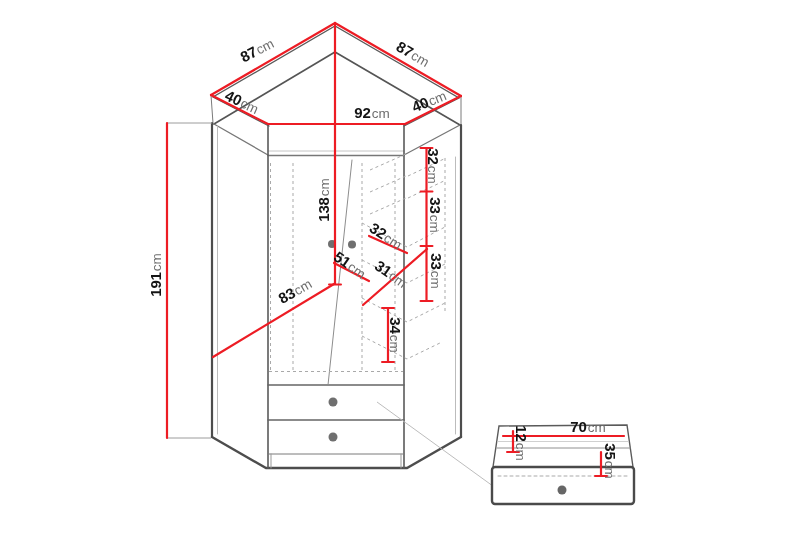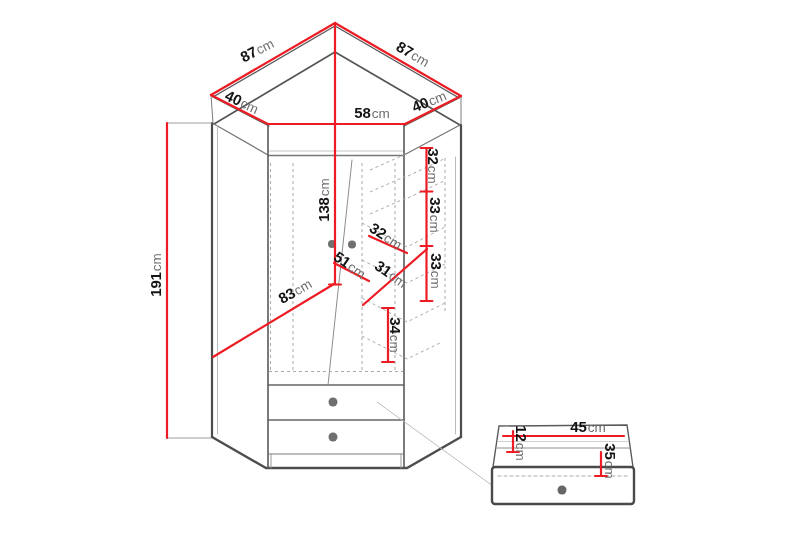--- a/index.html
+++ b/index.html
@@ -129,21 +129,21 @@
     </div>
   <div class="lbl" style="left:242px;top:102px;--r:25deg">
       <span class="v">40</span>
       <span class="u">cm</span>
     </div>
   <div class="lbl" style="left:429px;top:101px;--r:-22deg">
       <span class="v">40</span>
       <span class="u">cm</span>
     </div>
   <div class="lbl" style="left:372px;top:113px;--r:0deg">
-      <span class="v">58</span>
+      <span class="v">92</span>
       <span class="u">cm</span>
     </div>
   <div class="lbl" style="left:324px;top:200px;--r:-90deg">
       <span class="v">138</span>
       <span class="u">cm</span>
     </div>
   <div class="lbl" style="left:433px;top:166px;--r:90deg">
       <span class="v">32</span>
       <span class="u">cm</span>
     </div>
@@ -173,21 +173,21 @@
     </div>
   <div class="lbl" style="left:395px;top:335px;--r:90deg">
       <span class="v">34</span>
       <span class="u">cm</span>
     </div>
   <div class="lbl" style="left:156px;top:275px;--r:-90deg">
       <span class="v">191</span>
       <span class="u">cm</span>
     </div>
   <div class="lbl" style="left:588px;top:427px;--r:0deg">
-      <span class="v">45</span>
+      <span class="v">70</span>
       <span class="u">cm</span>
     </div>
   <div class="lbl" style="left:521px;top:443px;--r:90deg">
       <span class="v">12</span>
       <span class="u">cm</span>
     </div>
   <div class="lbl" style="left:610px;top:461px;--r:90deg">
       <span class="v">35</span>
       <span class="u">cm</span>
     </div>

